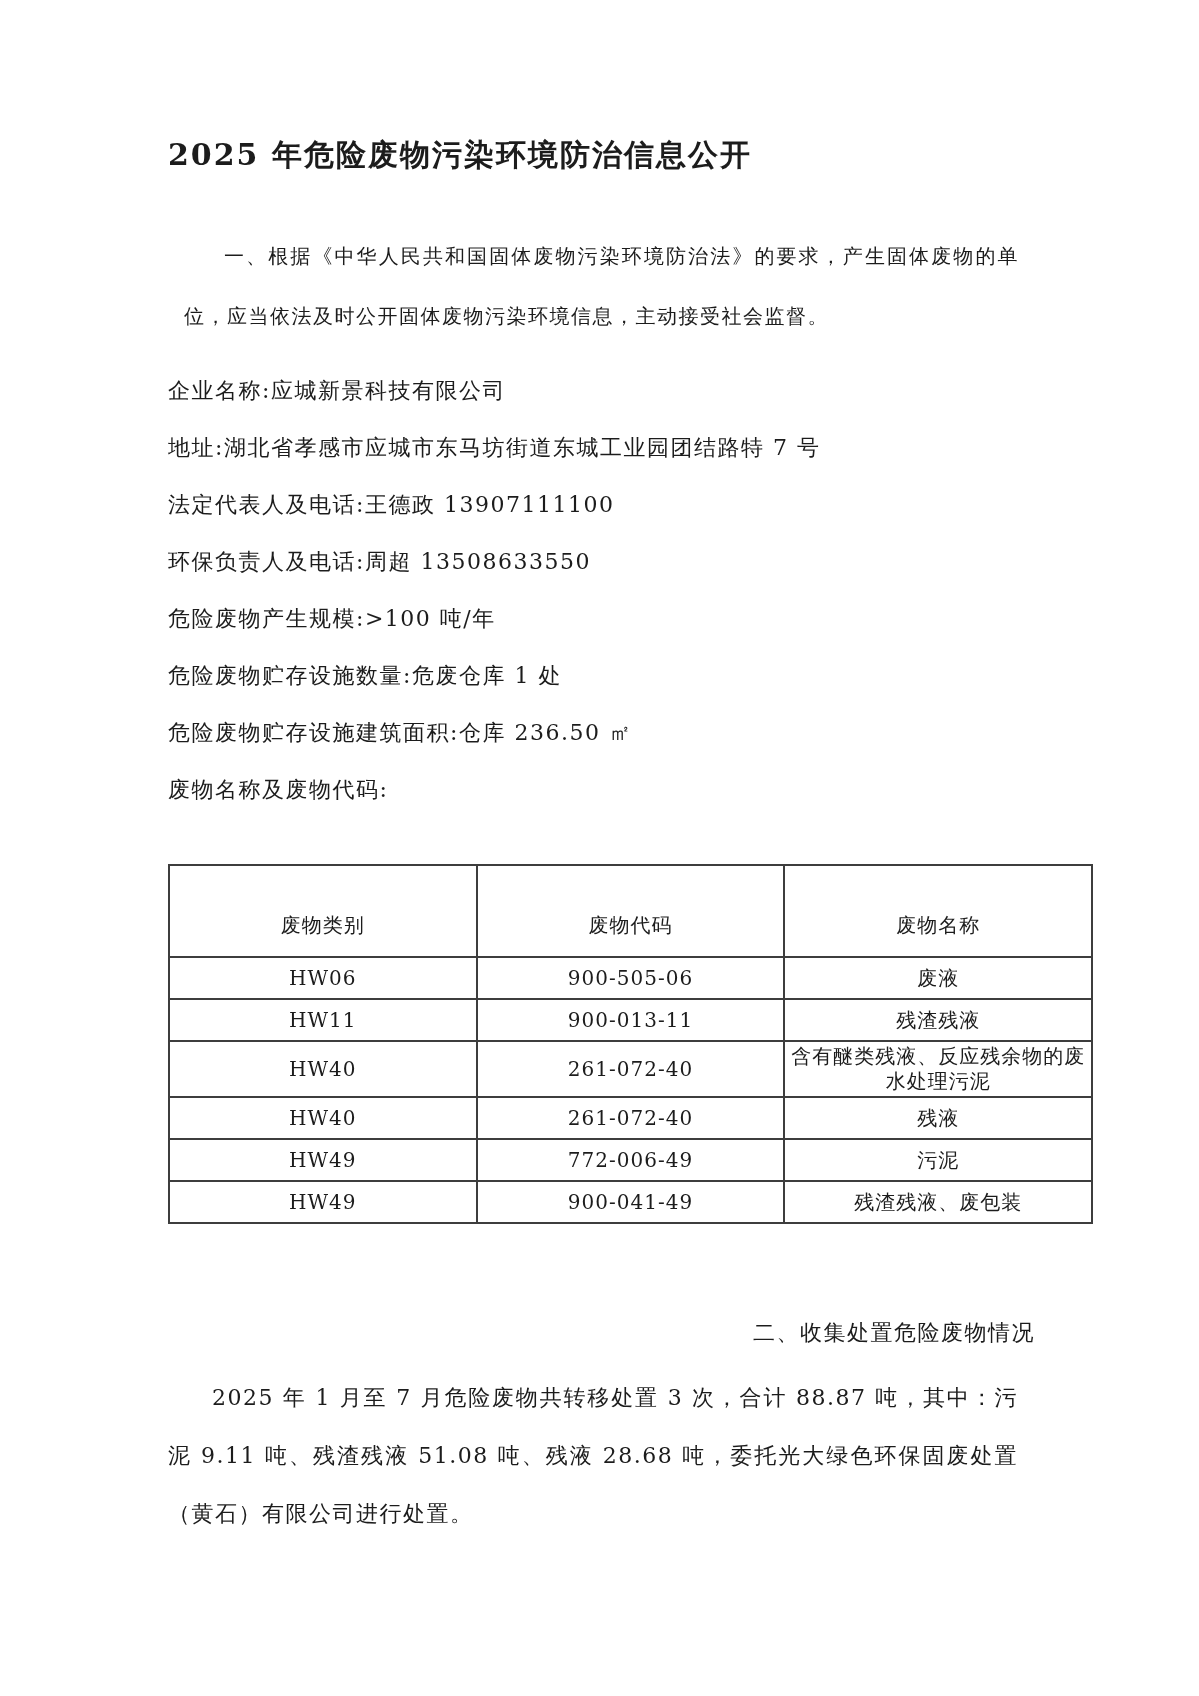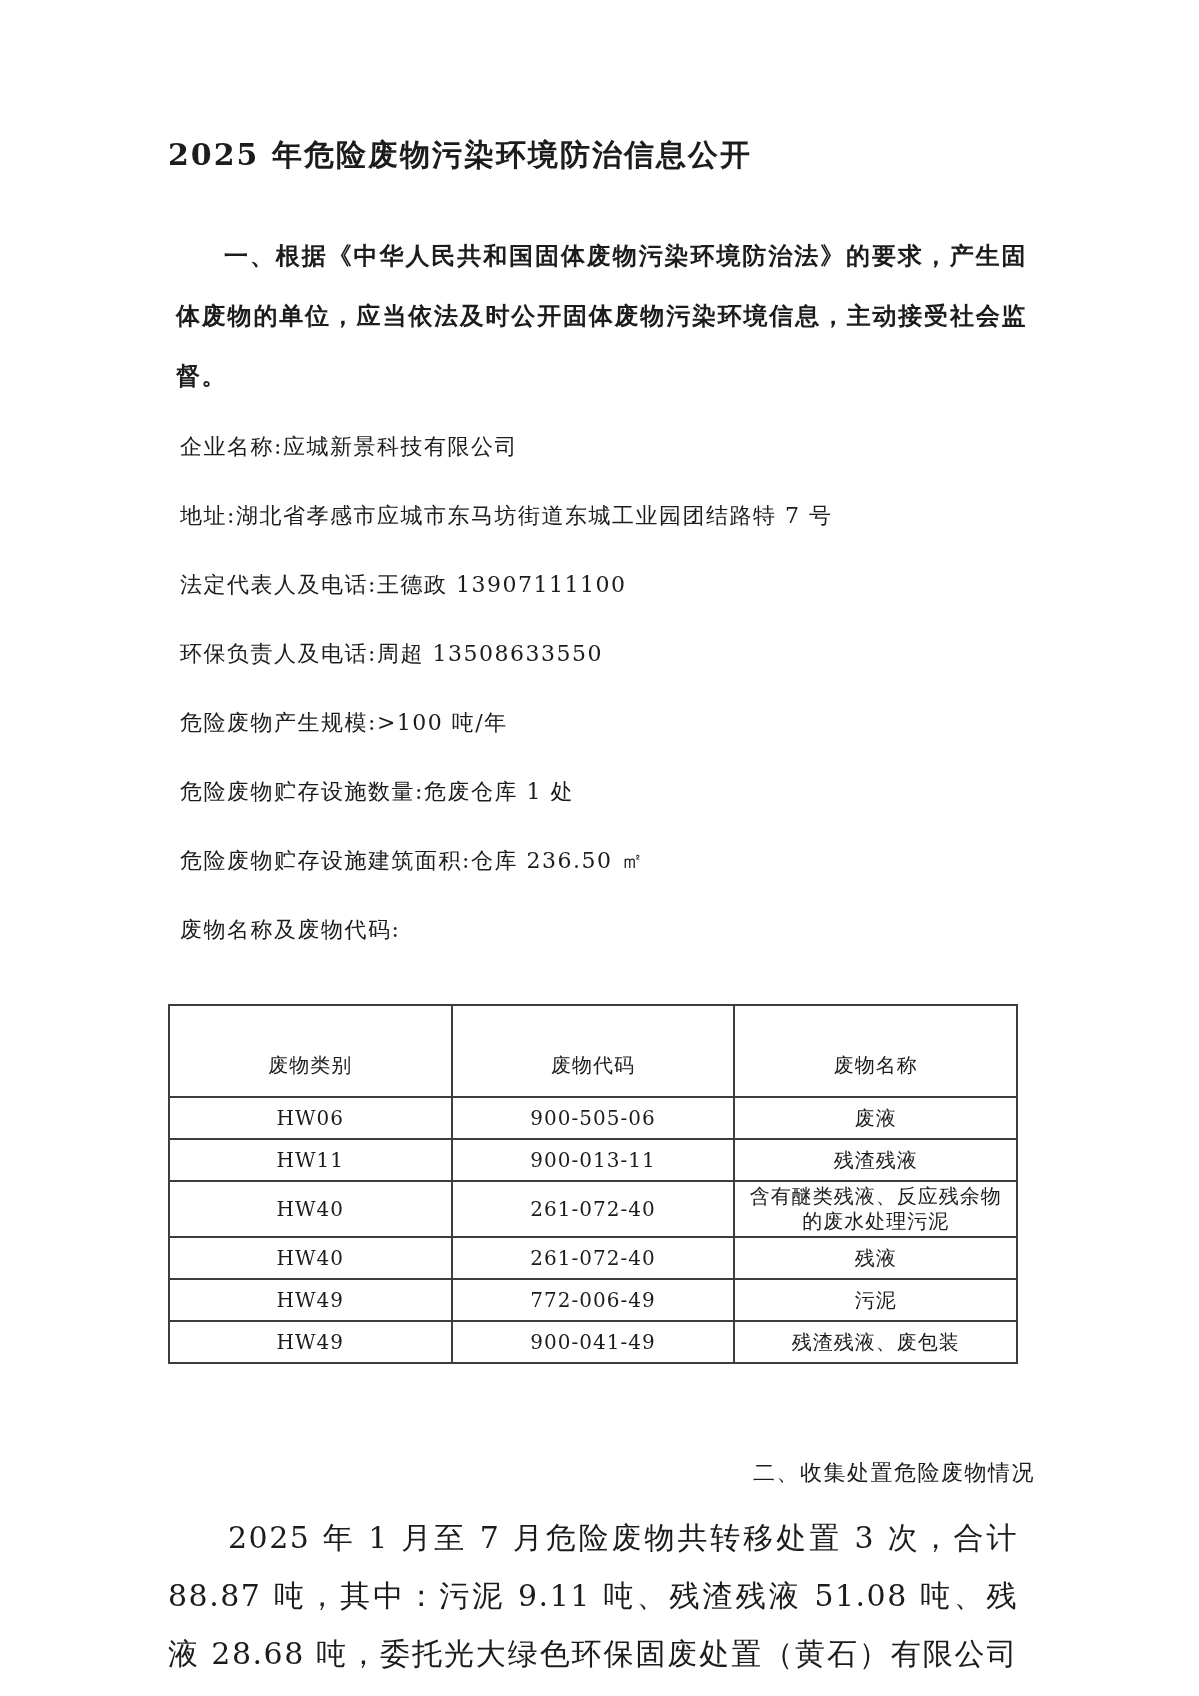--- a/index.html
+++ b/index.html
@@ -17,37 +17,36 @@
     background: #ffffff;
   }
   .doc-title {
     font-size: 30px;
     font-weight: bold;
     letter-spacing: 2px;
     line-height: 46px;
     margin: 0 0 48px 0;
   }
   .para {
-    font-size: 24px;
+    font-size: 20px;
     line-height: 60px;
     letter-spacing: 1.5px;
     text-align: justify;
     text-indent: 2em;
-    margin: 8px;
-    font-weight: bold;
+    margin: 16px;
   }
   .info-line {
     font-size: 22px;
     line-height: 57px;
     letter-spacing: 1.5px;
-    margin: 12px;
+    margin: 0;
     white-space: nowrap;
   }
   .waste-table {
-    width: 850px;
+    width: 925px;
     margin-top: 46px;
     border-collapse: collapse;
     table-layout: fixed;
   }
   .waste-table th, .waste-table td {
     border: 2px solid #3d3d3d;
     text-align: center;
     vertical-align: middle;
     font-weight: normal;
     font-size: 20px;
@@ -63,21 +62,21 @@
   .waste-table td { height: 42px; margin-left: 16px; }
   .section2-heading {
     font-size: 22px;
     letter-spacing: 1.5px;
     line-height: 57px;
     text-indent: 2em;
     margin: 80px 0 0 0;
     text-align: right;
   }
   .para2 {
-    font-size: 30px;
+    font-size: 22px;
     line-height: 58px;
     letter-spacing: 1.5px;
     text-align: justify;
     text-indent: 2em;
     margin: 8px 17px 0 0;
   }
 </style>
 </head>
 <body>
 

